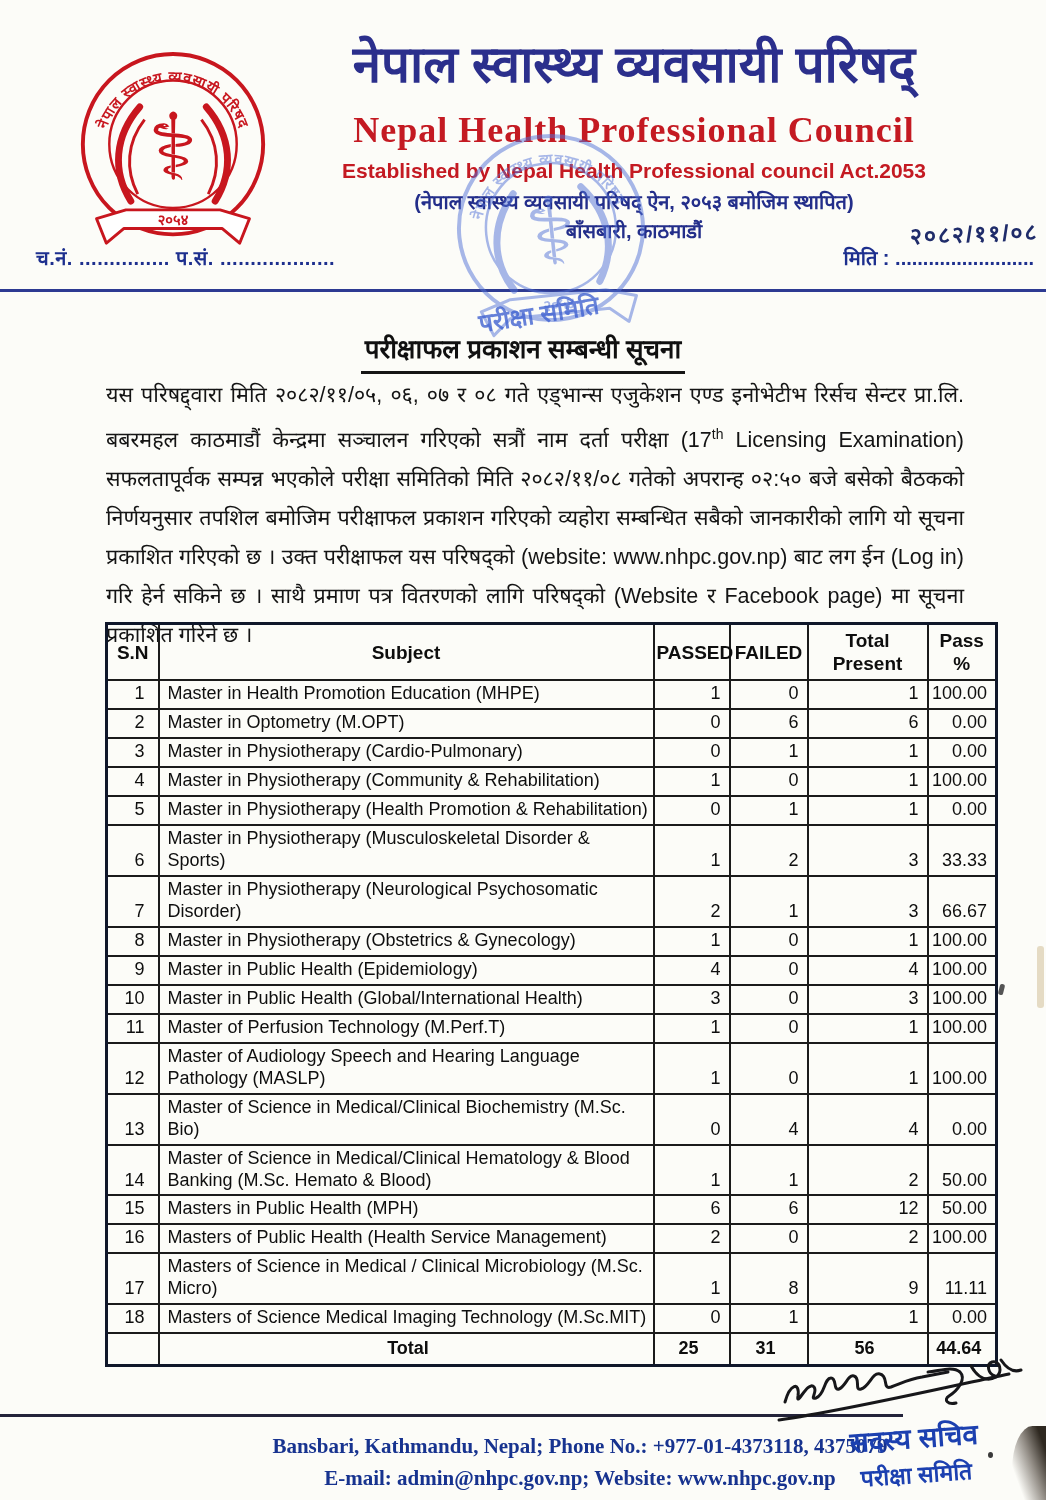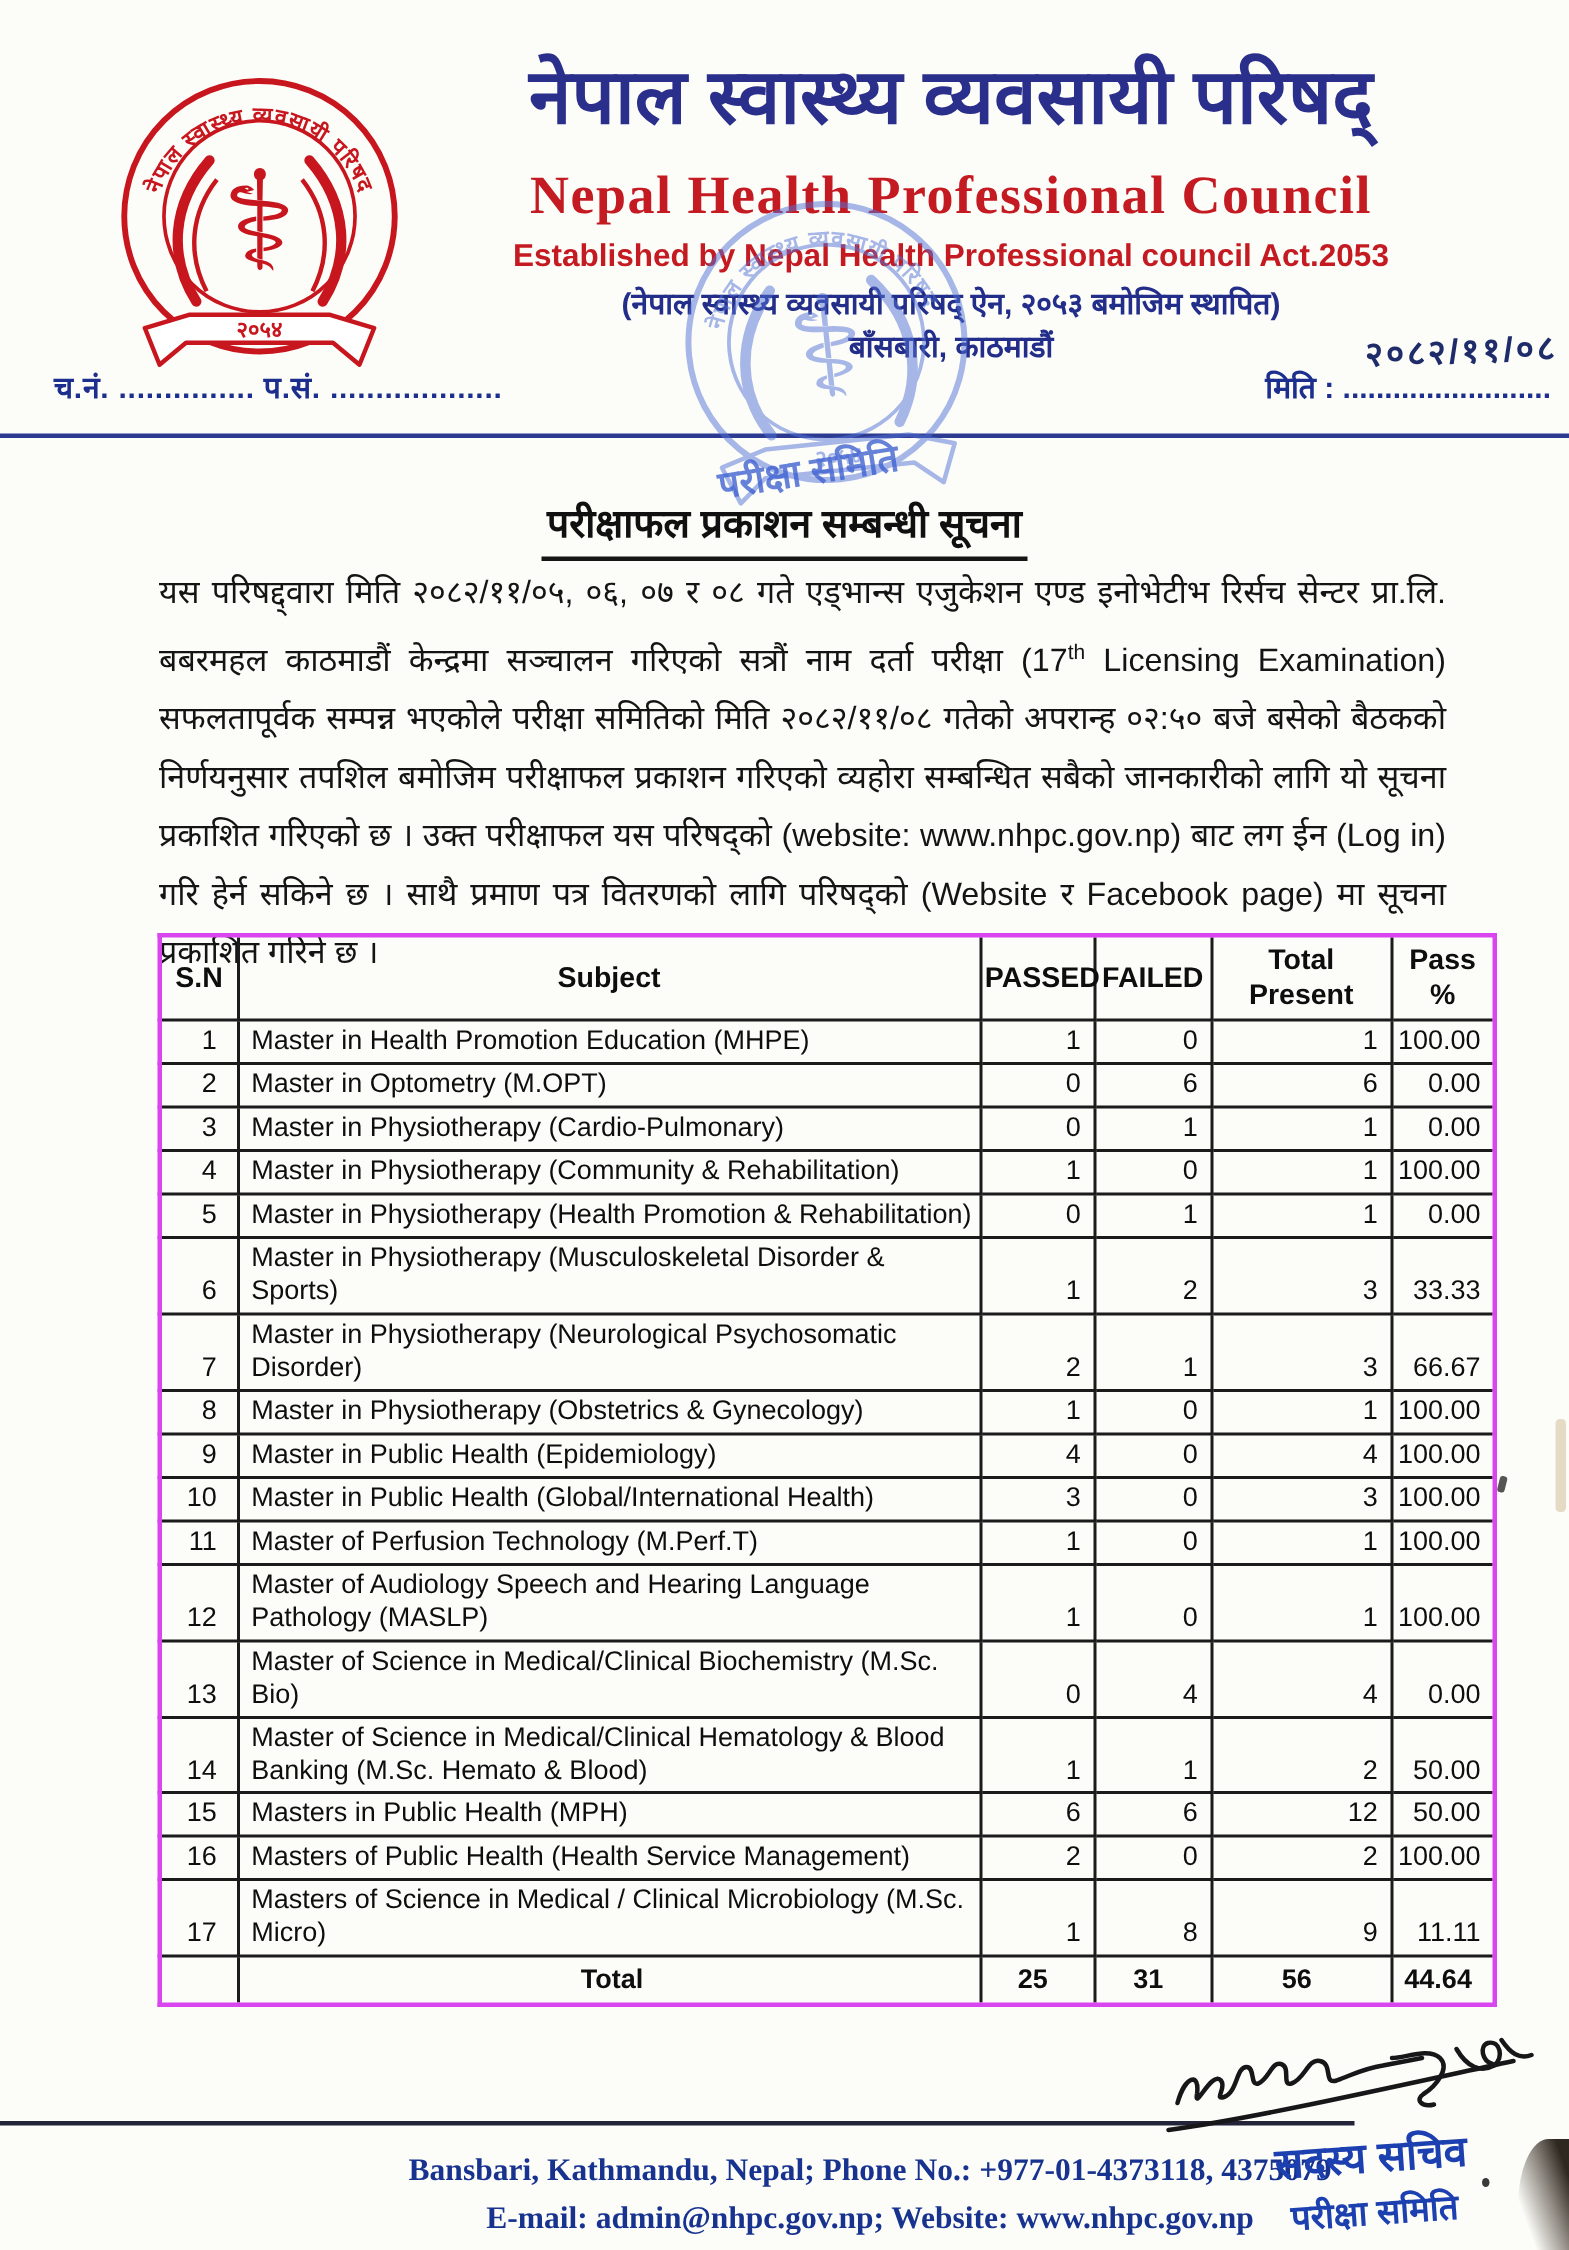--- a/index.html
+++ b/index.html
@@ -24,21 +24,21 @@
   .refline .left { font-size:20px; font-weight:bold; color:#1d2f8e; letter-spacing:.5px; }
   .refline .right { position:relative; font-size:20px; font-weight:bold; color:#1d2f8e; padding-right:4px; }
   .date-value { position:absolute; top:-27px; left:66px; font-size:23px; font-weight:600; color:#1f2c6a; letter-spacing:2px; transform:rotate(-2deg); white-space:nowrap; }
   .divider1 { position:absolute; top:289px; left:0; width:1046px; height:3px; background:#2d3a92; }
   
   .notice-title-wrap { position:absolute; top:330px; left:0; width:1046px; text-align:center; }
   .notice-title { display:inline-block; font-size:26px; font-weight:bold; color:#101010; border-bottom:3px solid #151515; padding:0 4px 5px; }
   .para { position:absolute; top:376px; left:106px; width:858px; font-size:21.5px; line-height:39px; text-align:justify; color:#141414; }
   .para sup { font-size:14px; }
   
-  table.results { position:absolute; top:622px; left:105px; width:890px; border-collapse:collapse; table-layout:fixed; font-size:18px; color:#0e0e0e; background:transparent; border:3px solid #d946ef; }
+  table.results { position:absolute; top:622px; left:105px; width:890px; border-collapse:collapse; table-layout:fixed; font-size:18px; color:#0e0e0e; background:transparent; border:3px solid #0f172a; }
   table.results th, table.results td { border:2px solid #1b1b1b; line-height:1.22; }
   table.results th { font-size:19px; font-weight:bold; padding:4px 2px; text-align:center; }
   td.c-sn { text-align:right; padding:2px 13px 3px 2px; vertical-align:bottom; }
   td.c-subject { text-align:left; padding:2px 4px 3px 8px; vertical-align:bottom; }
   td.c-num { text-align:right; padding:2px 8px 3px 2px; vertical-align:bottom; }
   tr.total-row td { font-weight:bold; padding-top:4px; padding-bottom:4px;text-align:center; }
   
   .footer-line { position:absolute; top:1414px; left:0; width:903px; height:3px; background:#23233a; }
   .signature { position:absolute; left:775px; top:1346px; width:252px; height:80px; z-index:4; }
   .sig-titles { position:absolute; left:795px; top:1418px; width:240px; text-align:center; transform:rotate(-4deg); color:#1c40b0; z-index:5; }
@@ -267,20 +267,28 @@
     <td class="c-num">100.00</td>
   </tr>
       <tr>
     <td class="c-sn">17</td>
     <td class="c-subject">Masters of Science in Medical / Clinical Microbiology (M.Sc. Micro)</td>
     <td class="c-num">1</td>
     <td class="c-num">8</td>
     <td class="c-num">9</td>
     <td class="c-num">11.11</td>
   </tr>
+      <tr>
+    <td class="c-sn">18</td>
+    <td class="c-subject">Masters of Science Medical Imaging Technology (M.Sc.MIT)</td>
+    <td class="c-num">0</td>
+    <td class="c-num">1</td>
+    <td class="c-num">1</td>
+    <td class="c-num">0.00</td>
+  </tr>
     </tbody>
   <tfoot>
     <tr class="total-row">
       <td class="c-sn"></td>
       <td class="c-subject">Total</td>
       <td class="c-num">25</td>
       <td class="c-num">31</td>
       <td class="c-num">56</td>
       <td class="c-num">44.64</td>
     </tr>

